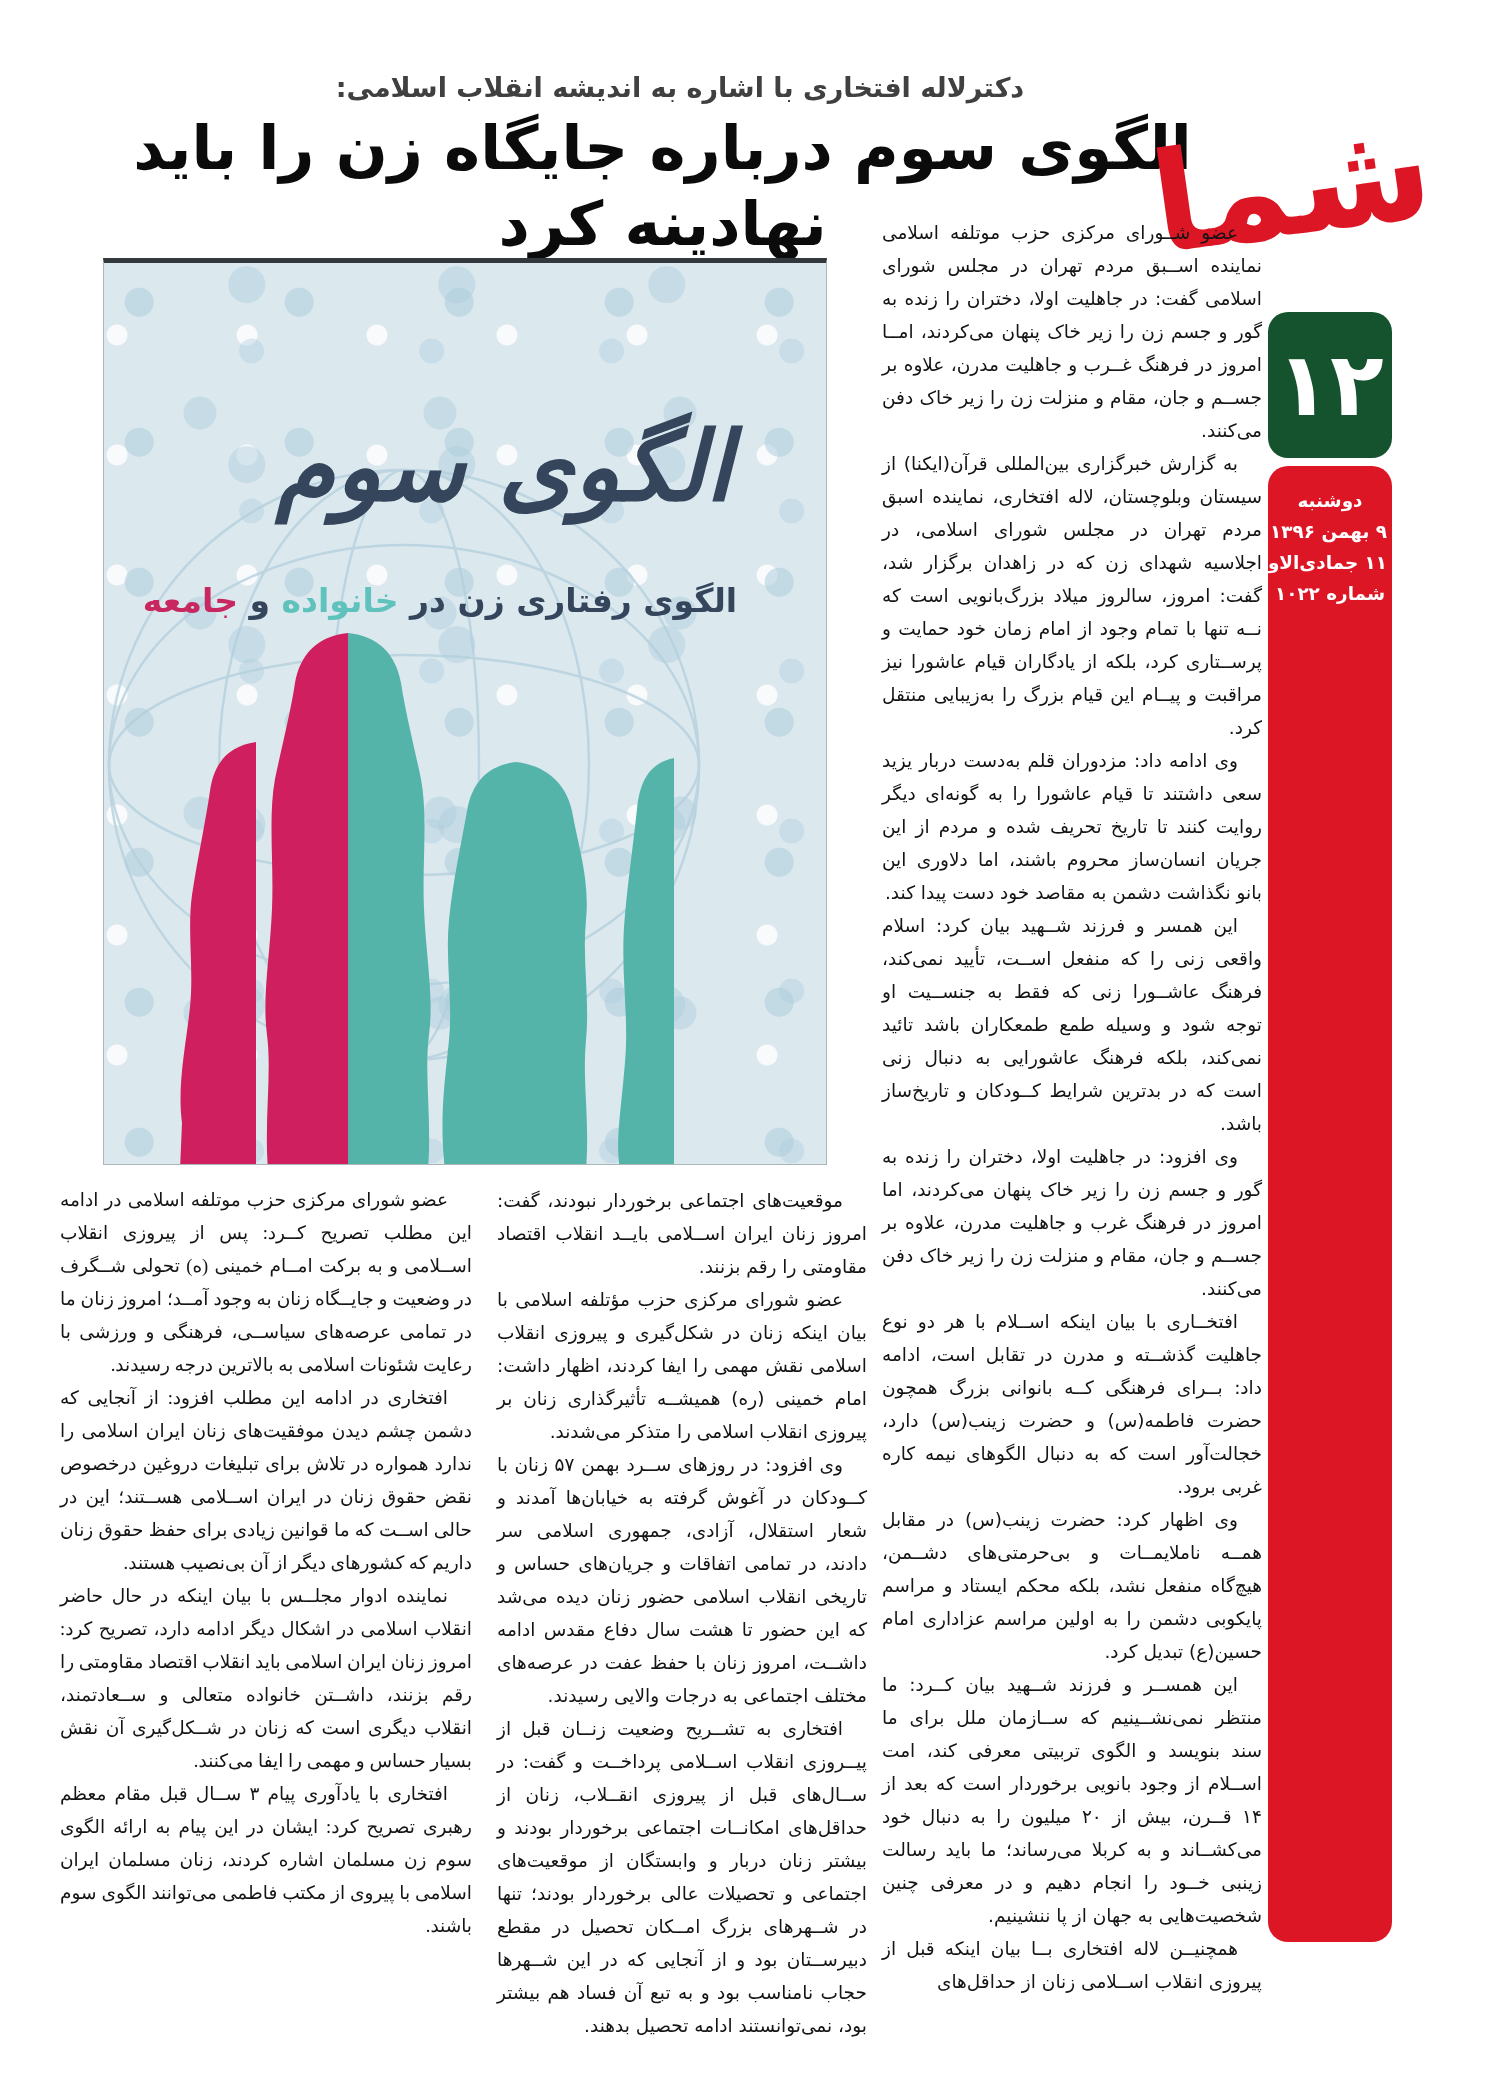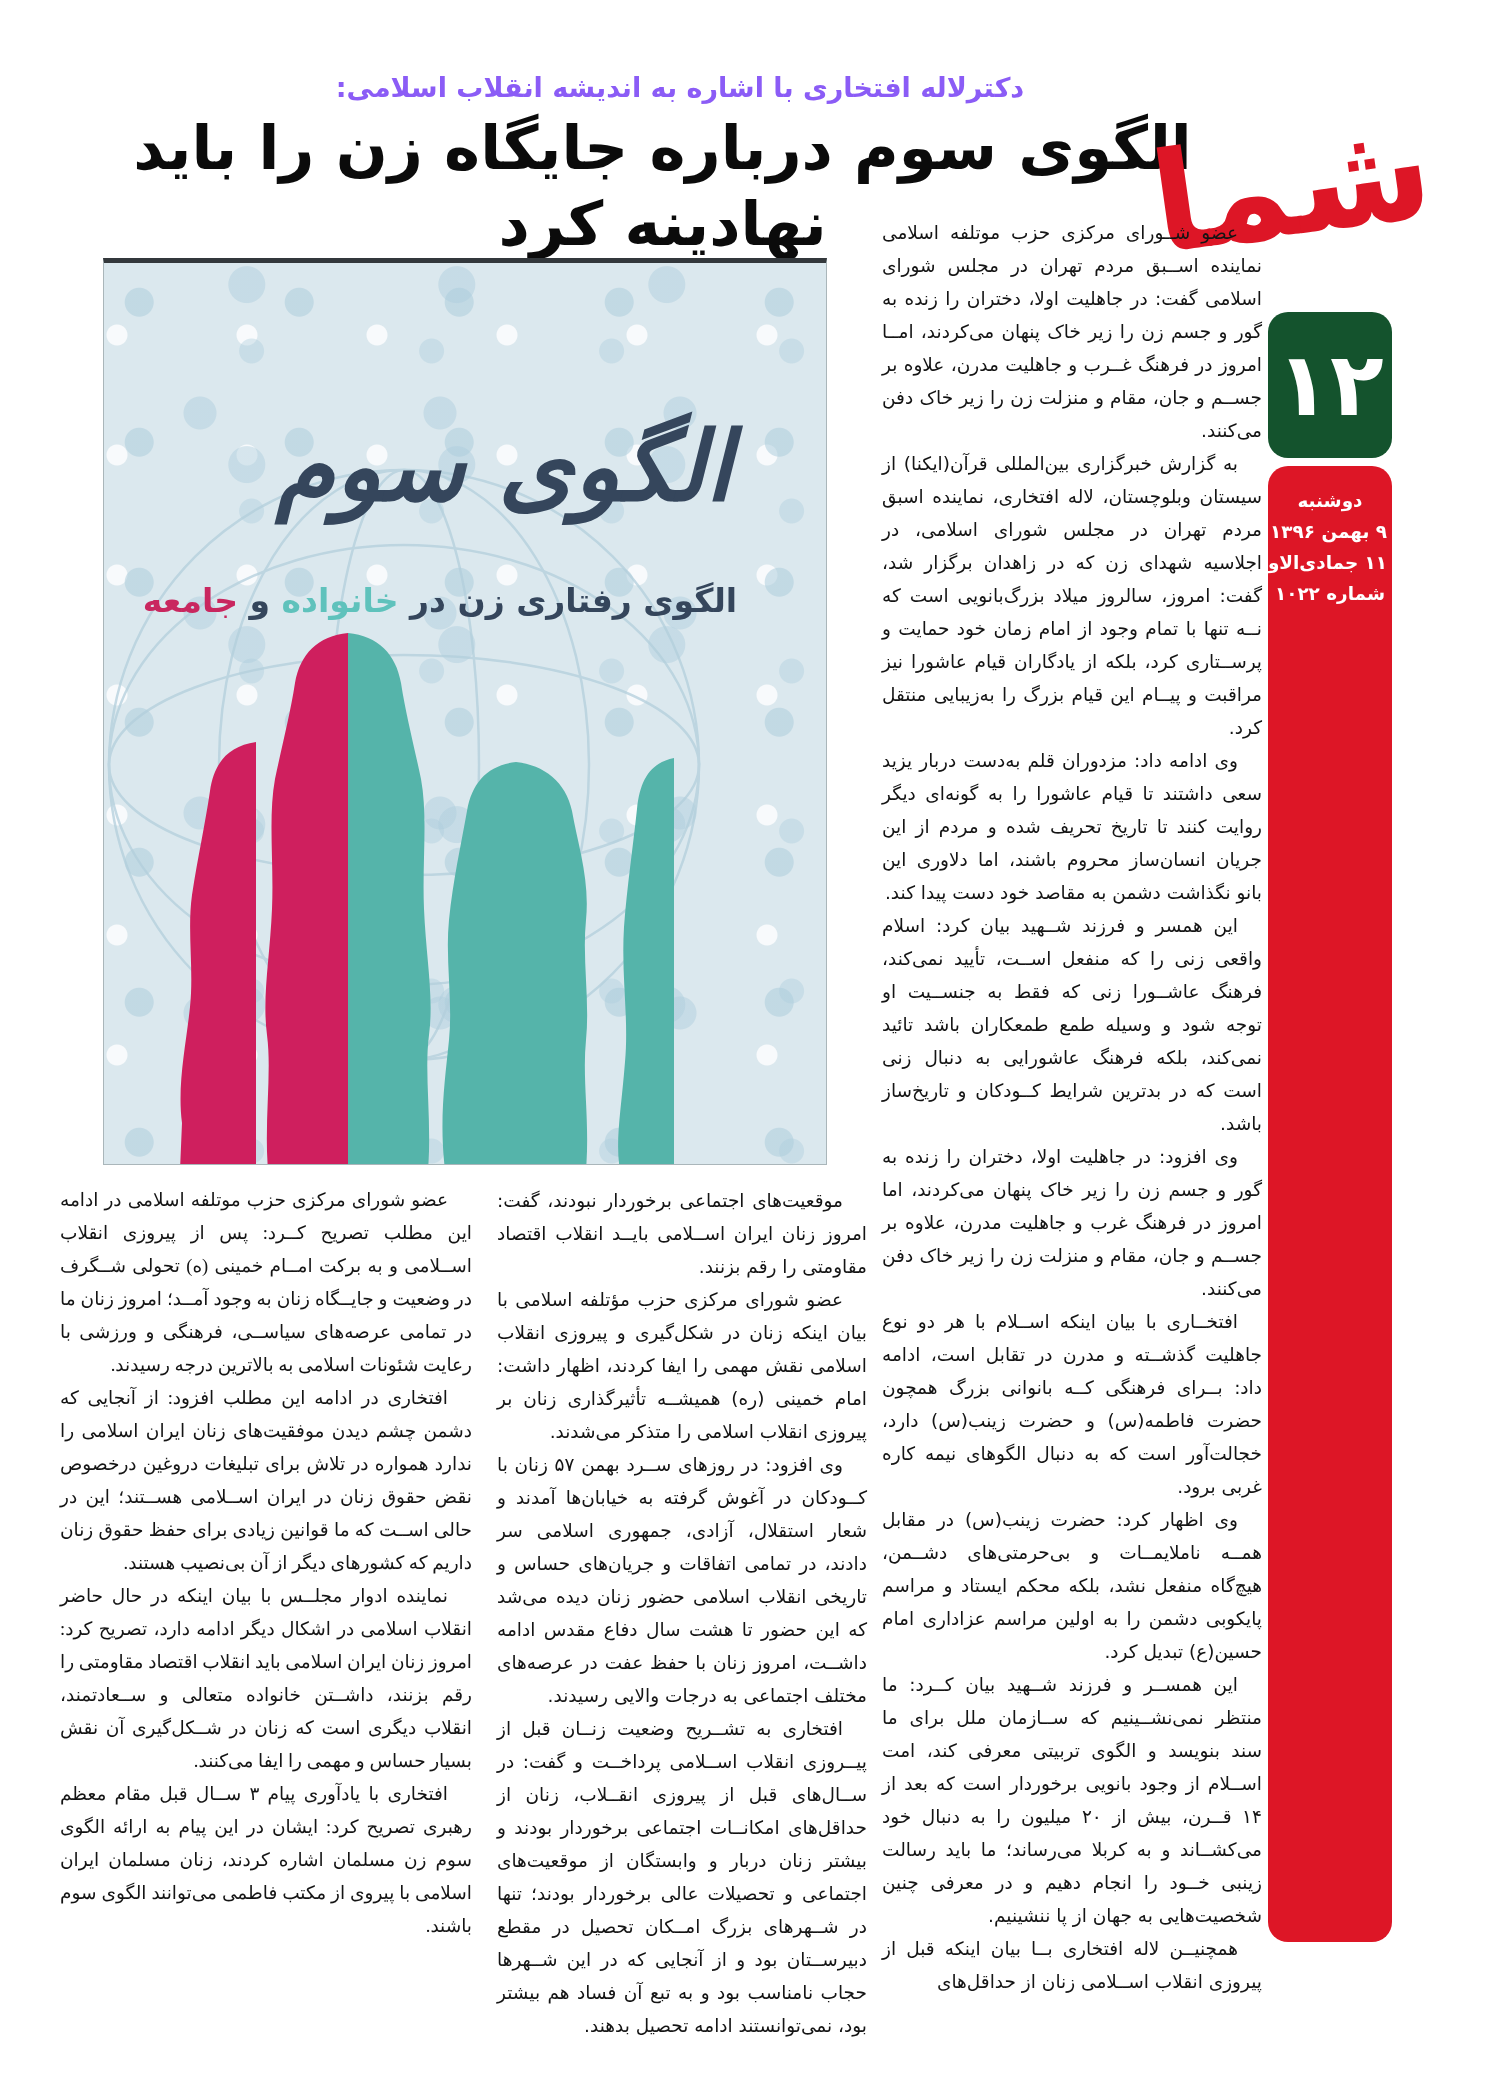--- a/index.html
+++ b/index.html
@@ -4,21 +4,21 @@
 <style>
   html,body{margin:0;padding:0;background:#e8e8e8;}
   .page{
     position:relative;width:1500px;height:2081px;background:#ffffff;
     direction:rtl;font-family:"DejaVu Sans",sans-serif;overflow:hidden;
     margin:0 auto;
   }
   
   .kicker{
     position:absolute;top:72px;left:90px;width:1180px;text-align:center;
-    font-size:27px;font-weight:bold;color:#8b5cf6;letter-spacing:0;
+    font-size:27px;font-weight:bold;color:#404040;letter-spacing:0;
   }
   .headline{
     position:absolute;top:102px;left:47px;width:1215px;text-align:center;
     font-size:61px;font-weight:900;color:#0b0b0b;margin:8px;line-height:1.25;
   }
   
   .logo{
     position:absolute;left:1252px;top:60px;width:180px;height:250px;
     font-size:138px;font-weight:900;text-align:center;line-height:240px;
     transform:rotate(-8deg);

